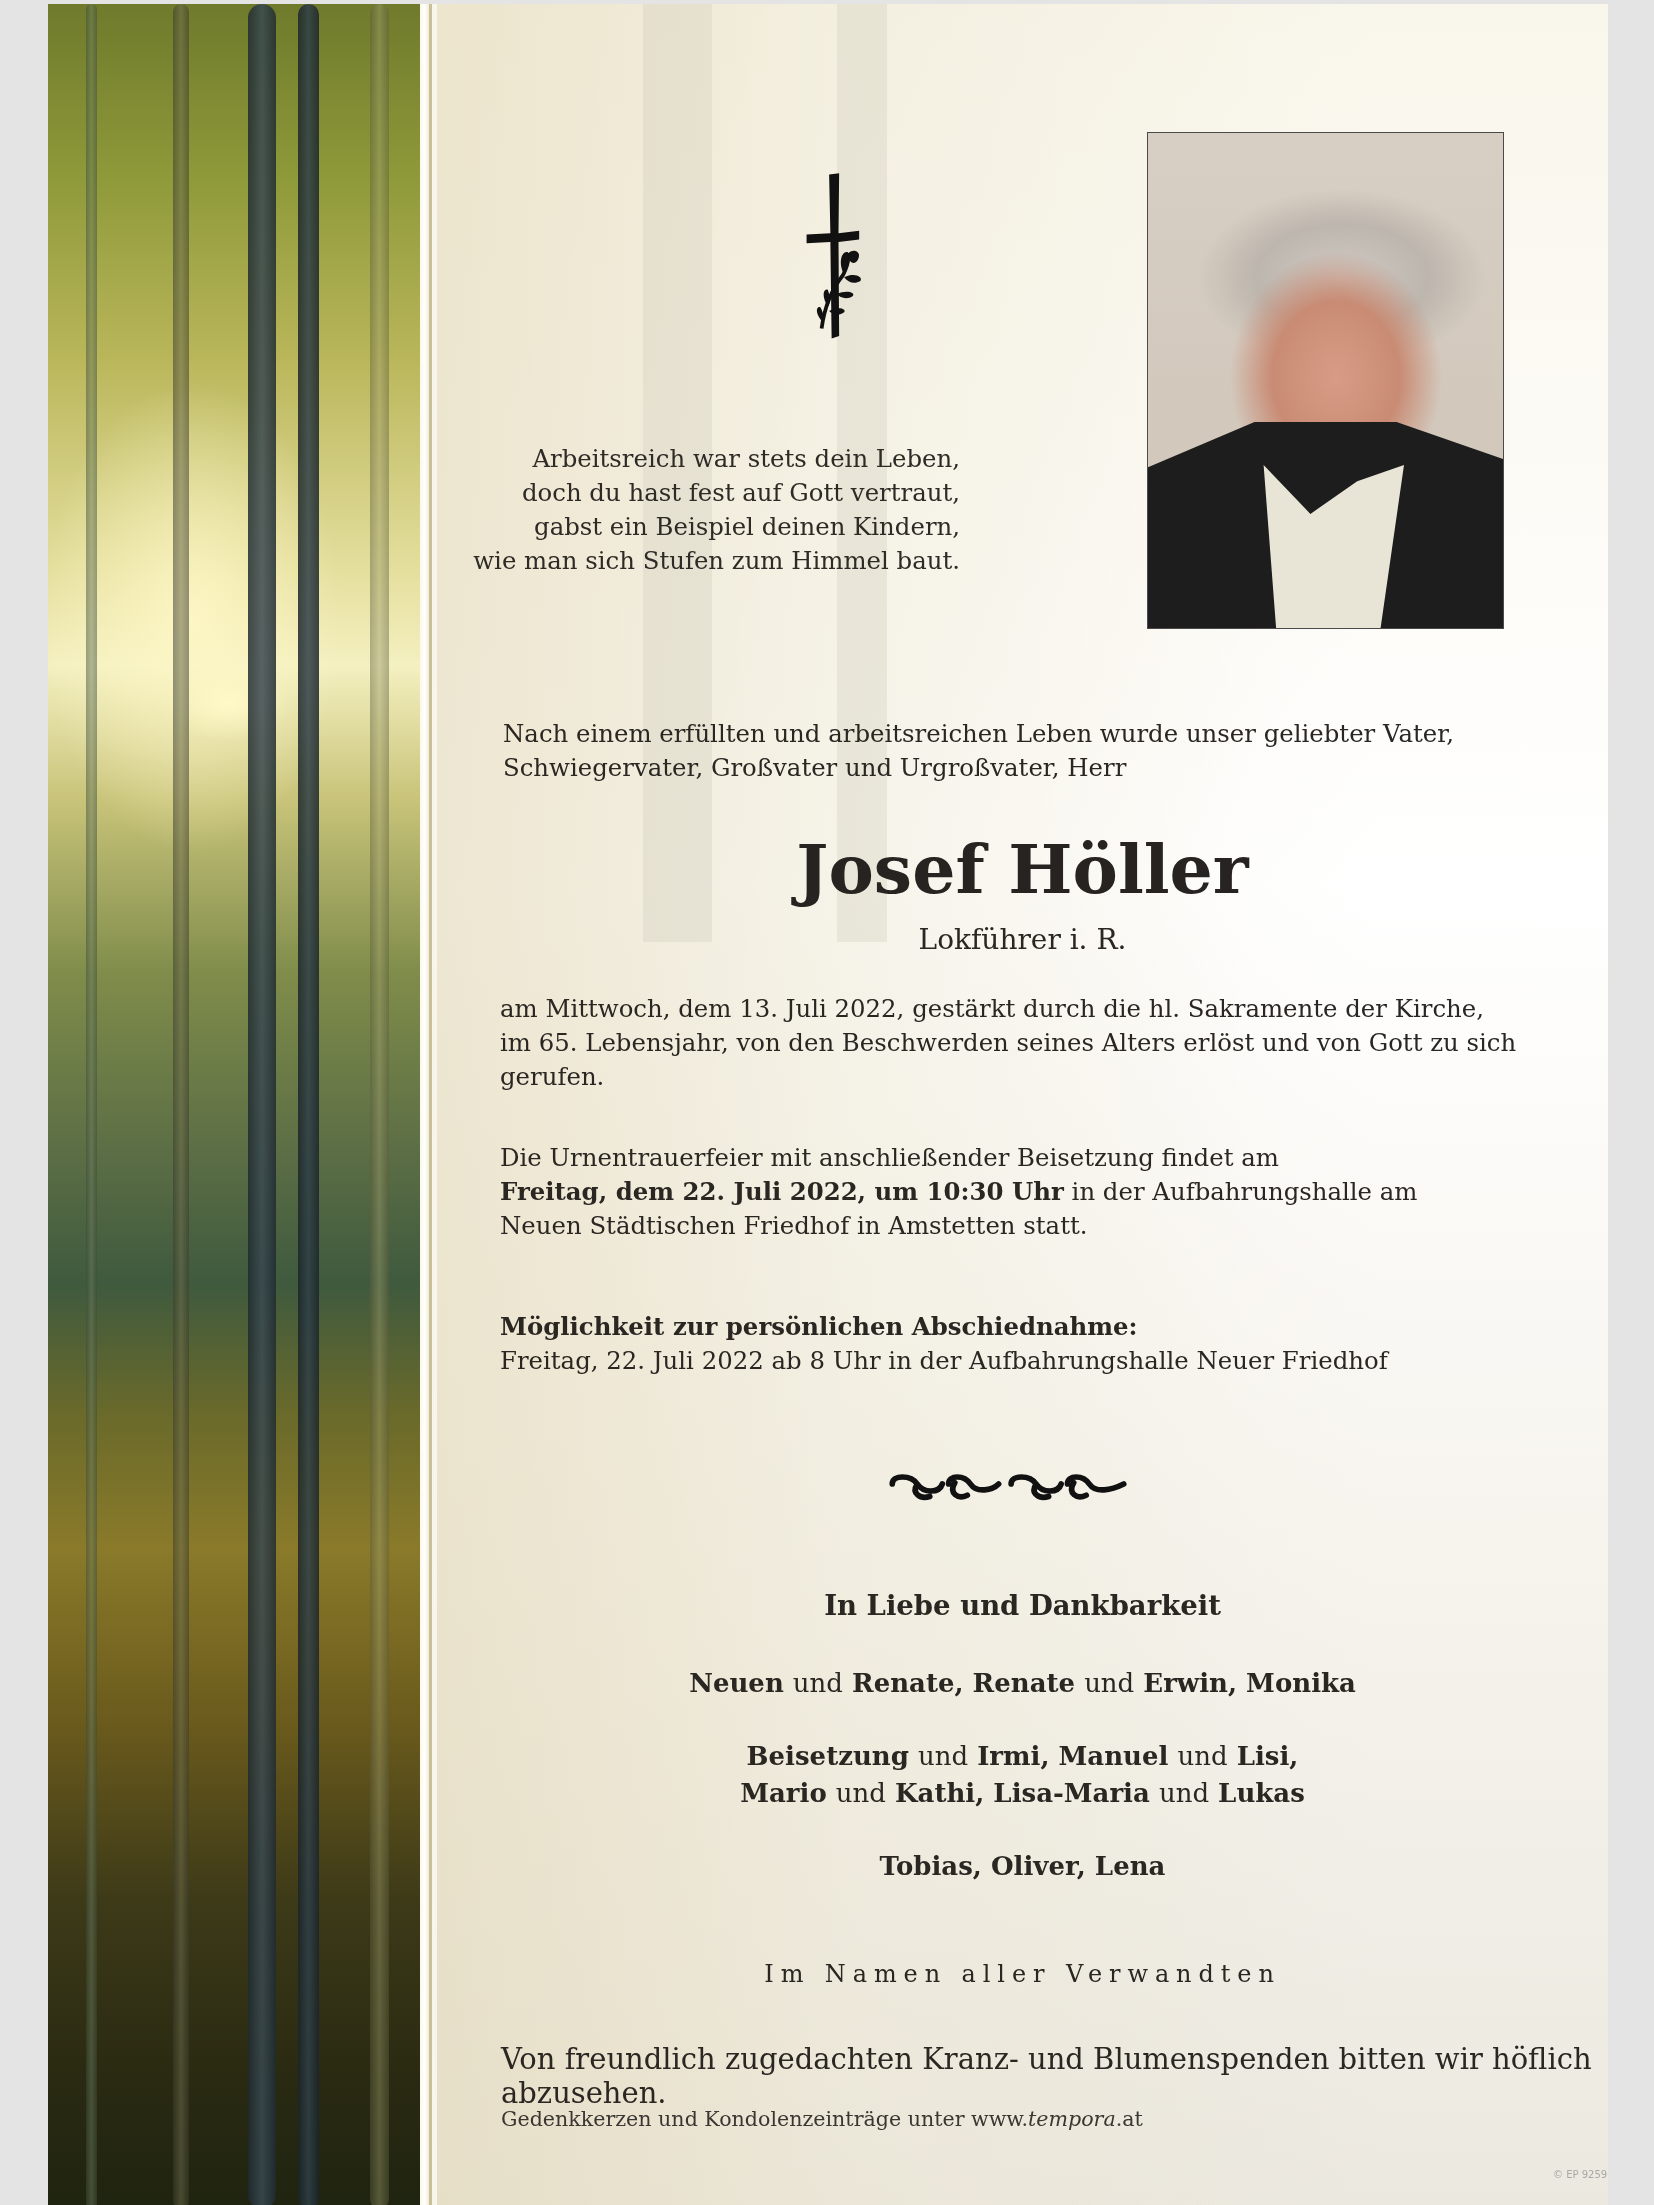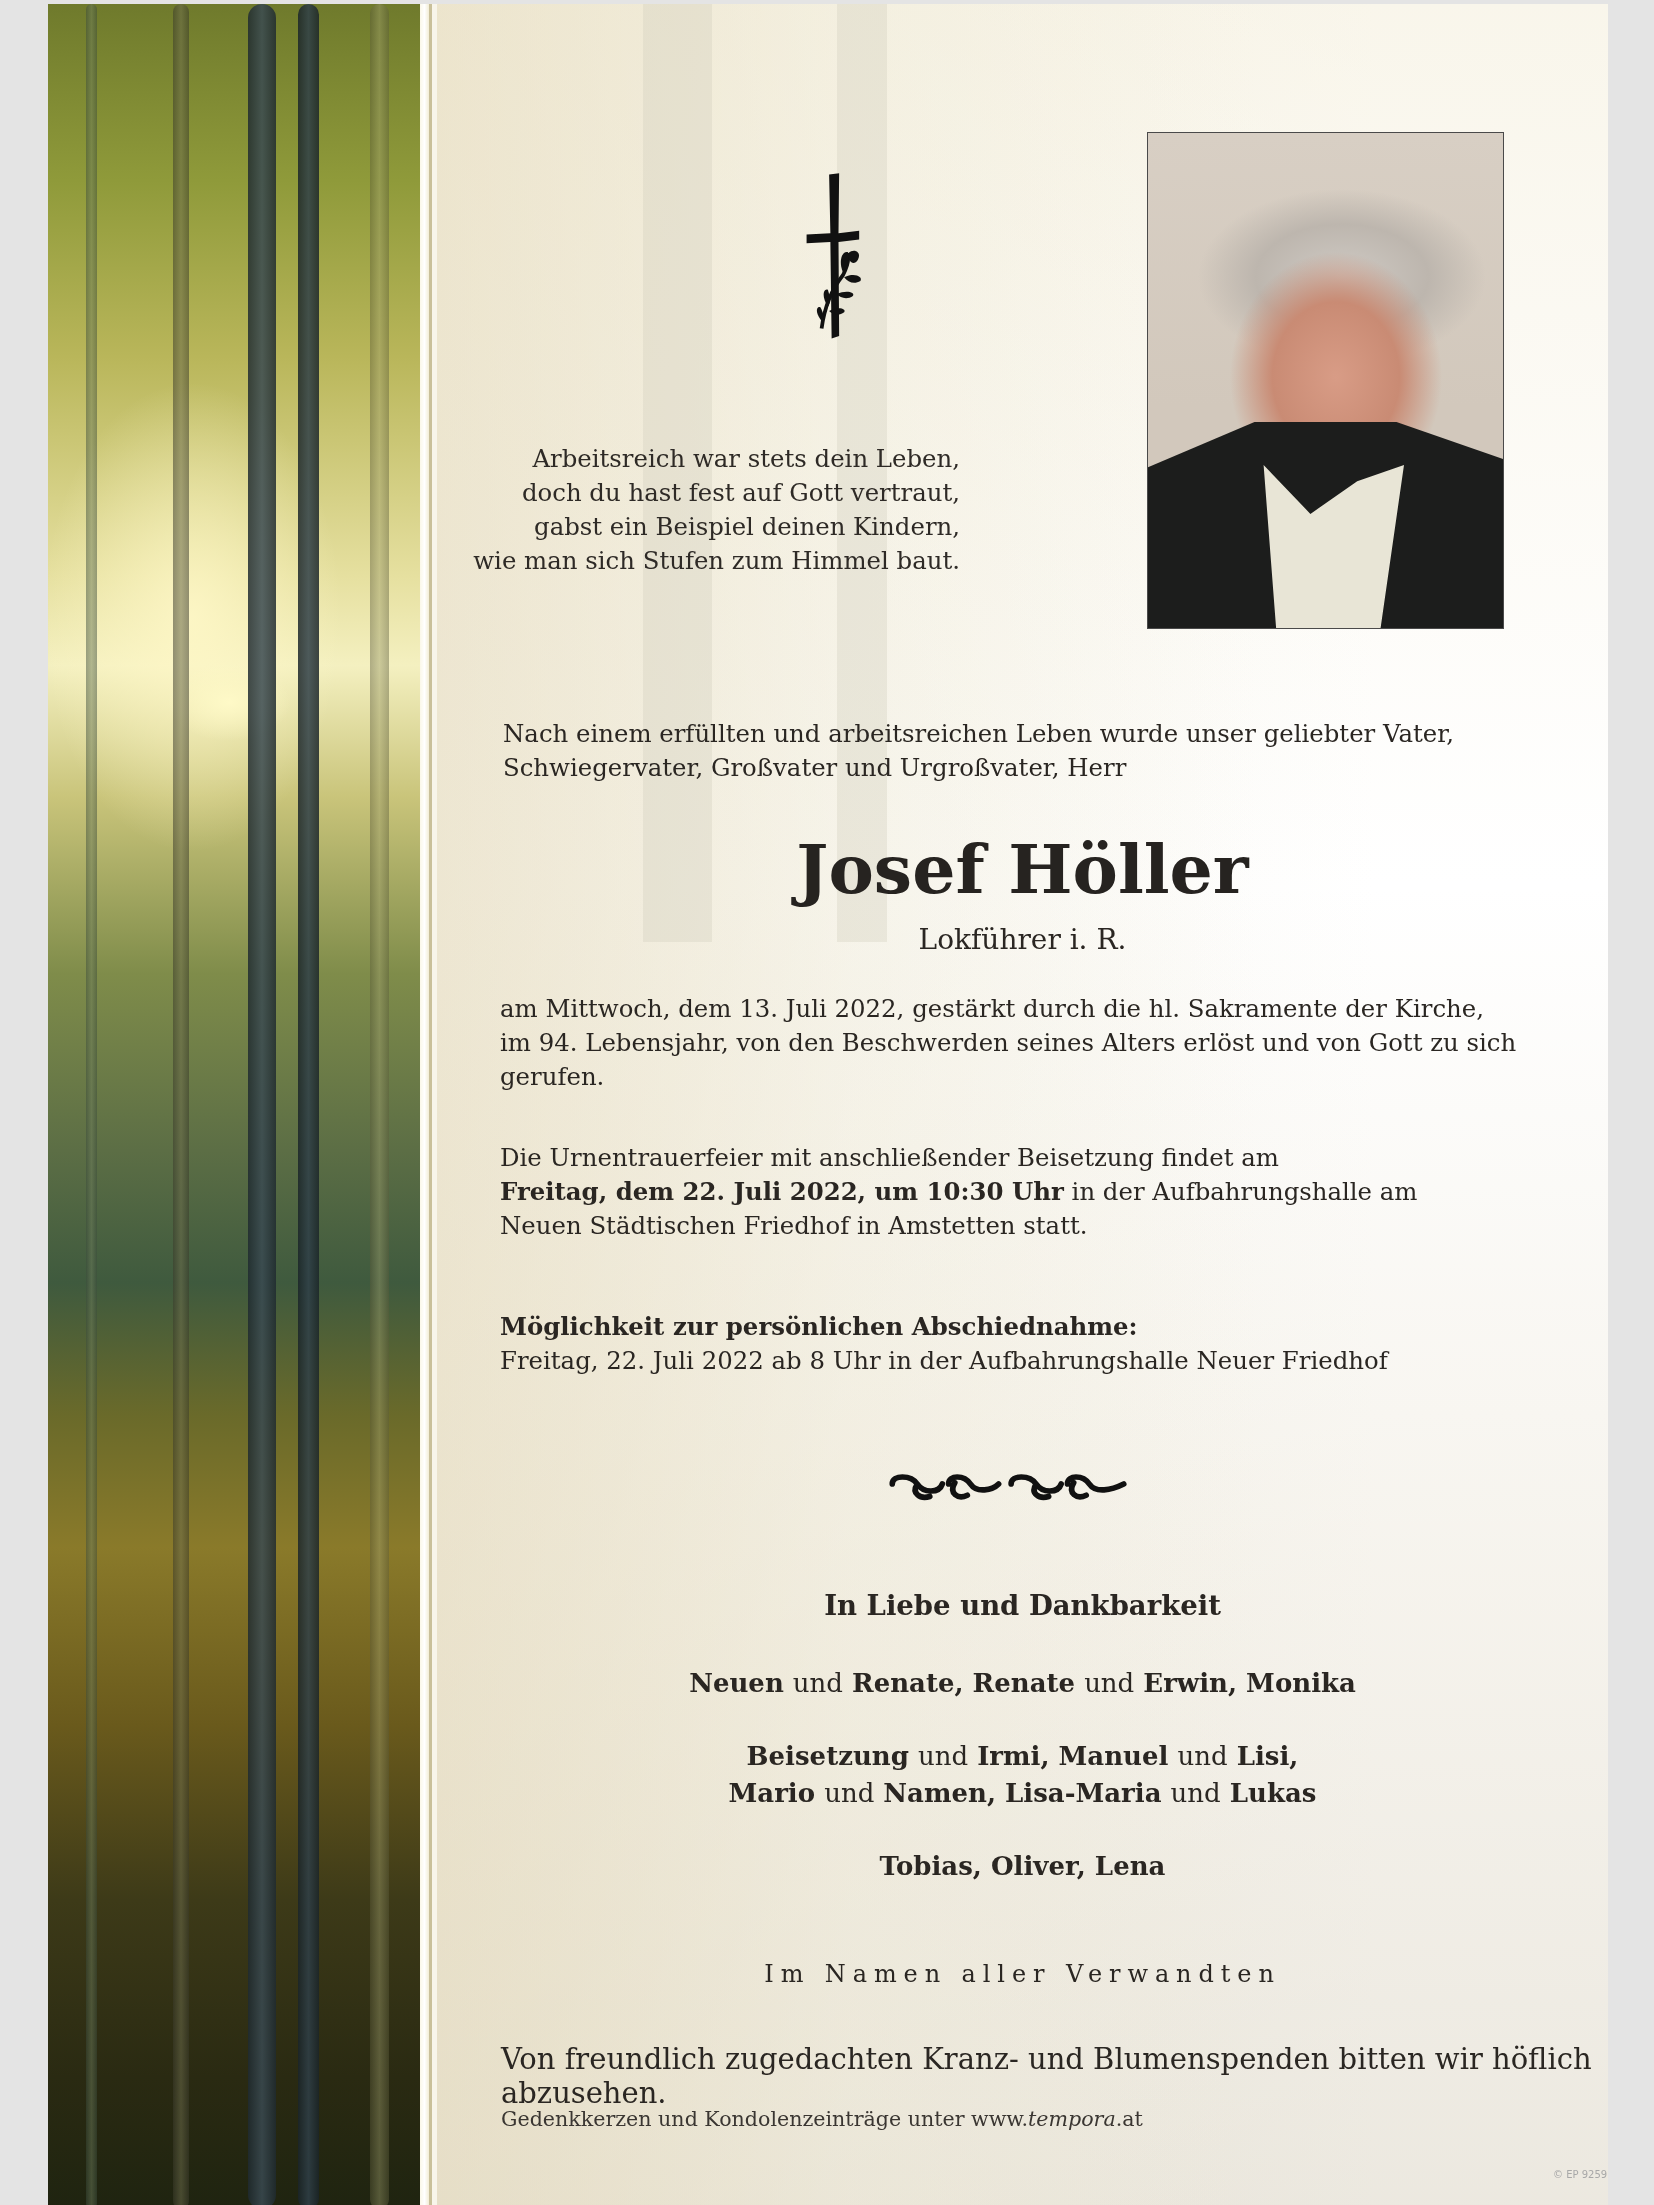--- a/index.html
+++ b/index.html
@@ -131,21 +131,21 @@
   <div class="intro">
     <div>Nach einem erfüllten und arbeitsreichen Leben wurde unser geliebter Vater,</div>
     <div>Schwiegervater, Großvater und Urgroßvater, Herr</div>
   </div>
 
   <div class="name">Josef Höller</div>
   <div class="occupation">Lokführer i. R.</div>
 
   <div class="death">
     <div>am Mittwoch, dem 13. Juli 2022, gestärkt durch die hl. Sakramente der Kirche,</div>
-    <div>im 94. Lebensjahr, von den Beschwerden seines Alters erlöst und von Gott zu sich gerufen.</div>
+    <div>im 65. Lebensjahr, von den Beschwerden seines Alters erlöst und von Gott zu sich gerufen.</div>
   </div>
 
   <div class="funeral">
     <div>Die Urnentrauerfeier mit anschließender Beisetzung findet am</div>
     <div><span class="bold">Freitag, dem 22. Juli 2022, um 10:30 Uhr</span><span> in der Aufbahrungshalle am</span></div>
     <div>Neuen Städtischen Friedhof in Amstetten statt.</div>
   </div>
 
   <div class="farewell">
     <div class="bold">Möglichkeit zur persönlichen Abschiednahme:</div>
@@ -175,21 +175,21 @@
     <div>
       <span>Beisetzung</span>
       <span class="regular">und</span>
       <span>Irmi, Manuel</span>
       <span class="regular">und</span>
       <span>Lisi,</span>
     </div>
     <div>
       <span>Mario</span>
       <span class="regular">und</span>
-      <span>Namen, Lisa-Maria</span>
+      <span>Kathi, Lisa-Maria</span>
       <span class="regular">und</span>
       <span>Lukas</span>
     </div>
   </div>
 
   <div class="center-block fam3 nb">Tobias, Oliver, Lena</div>
 
   <div class="relatives">Im Namen aller Verwandten</div>
 
   <div class="flowers">Von freundlich zugedachten Kranz- und Blumenspenden bitten wir höflich abzusehen.</div>

